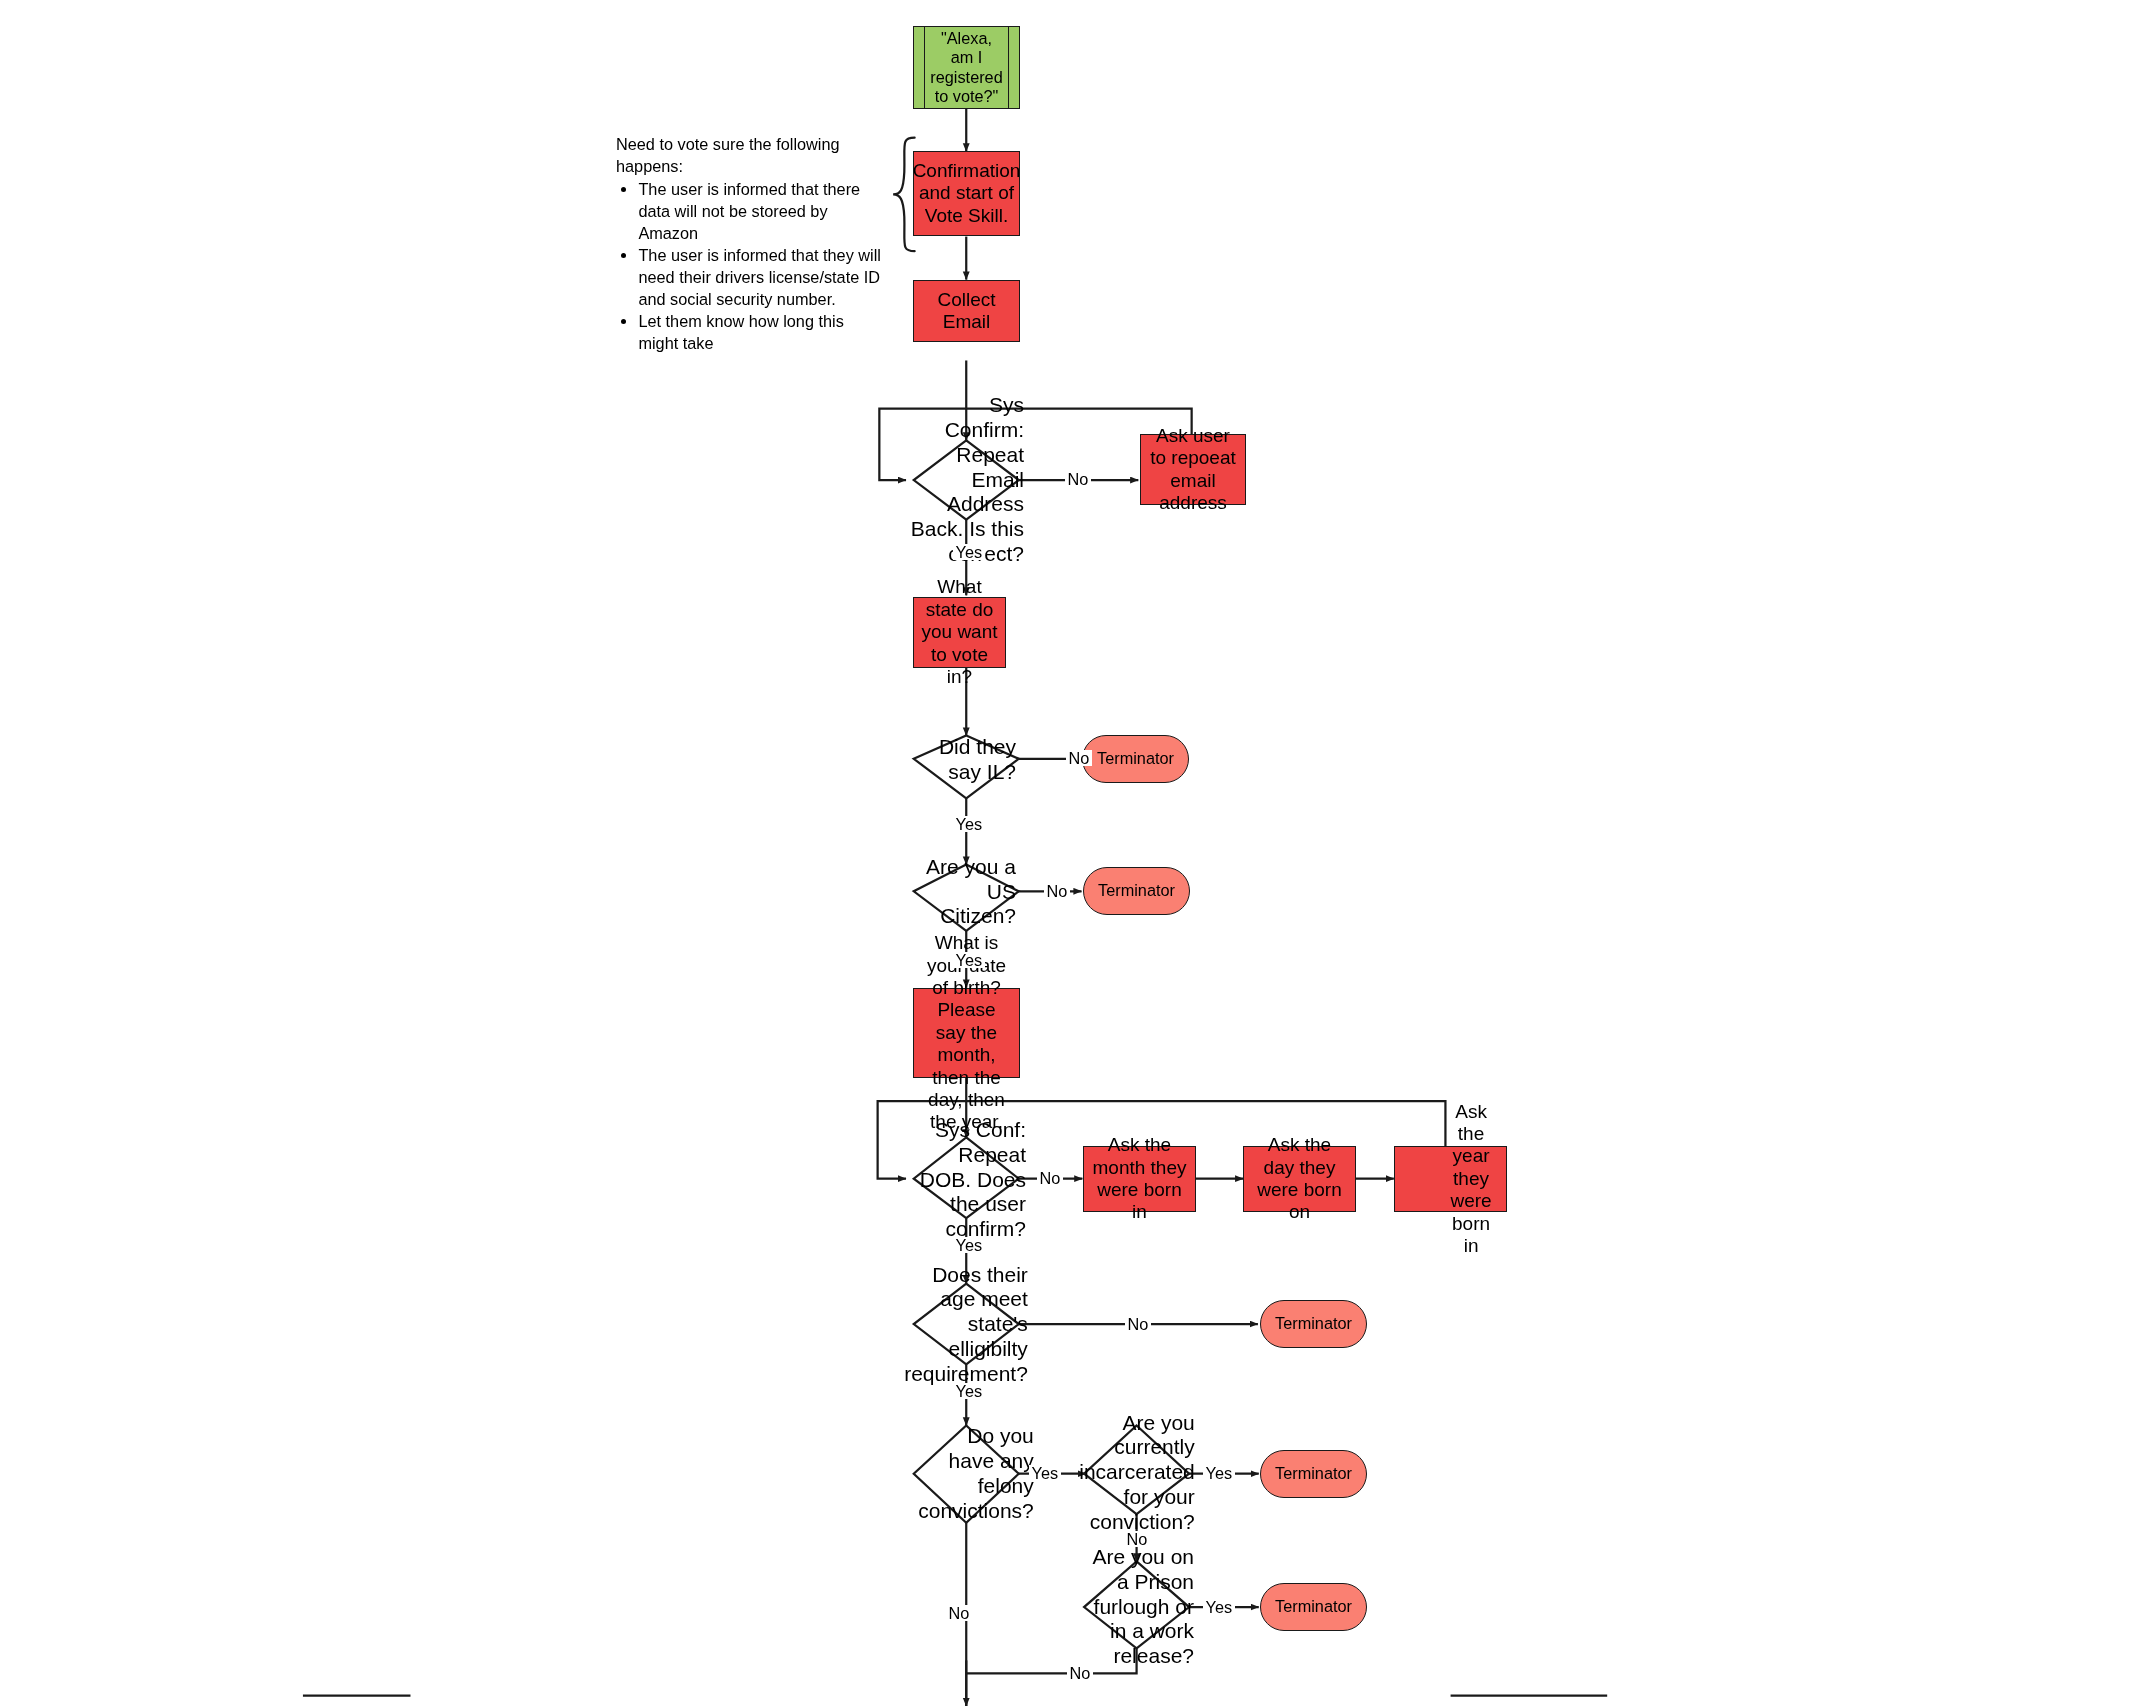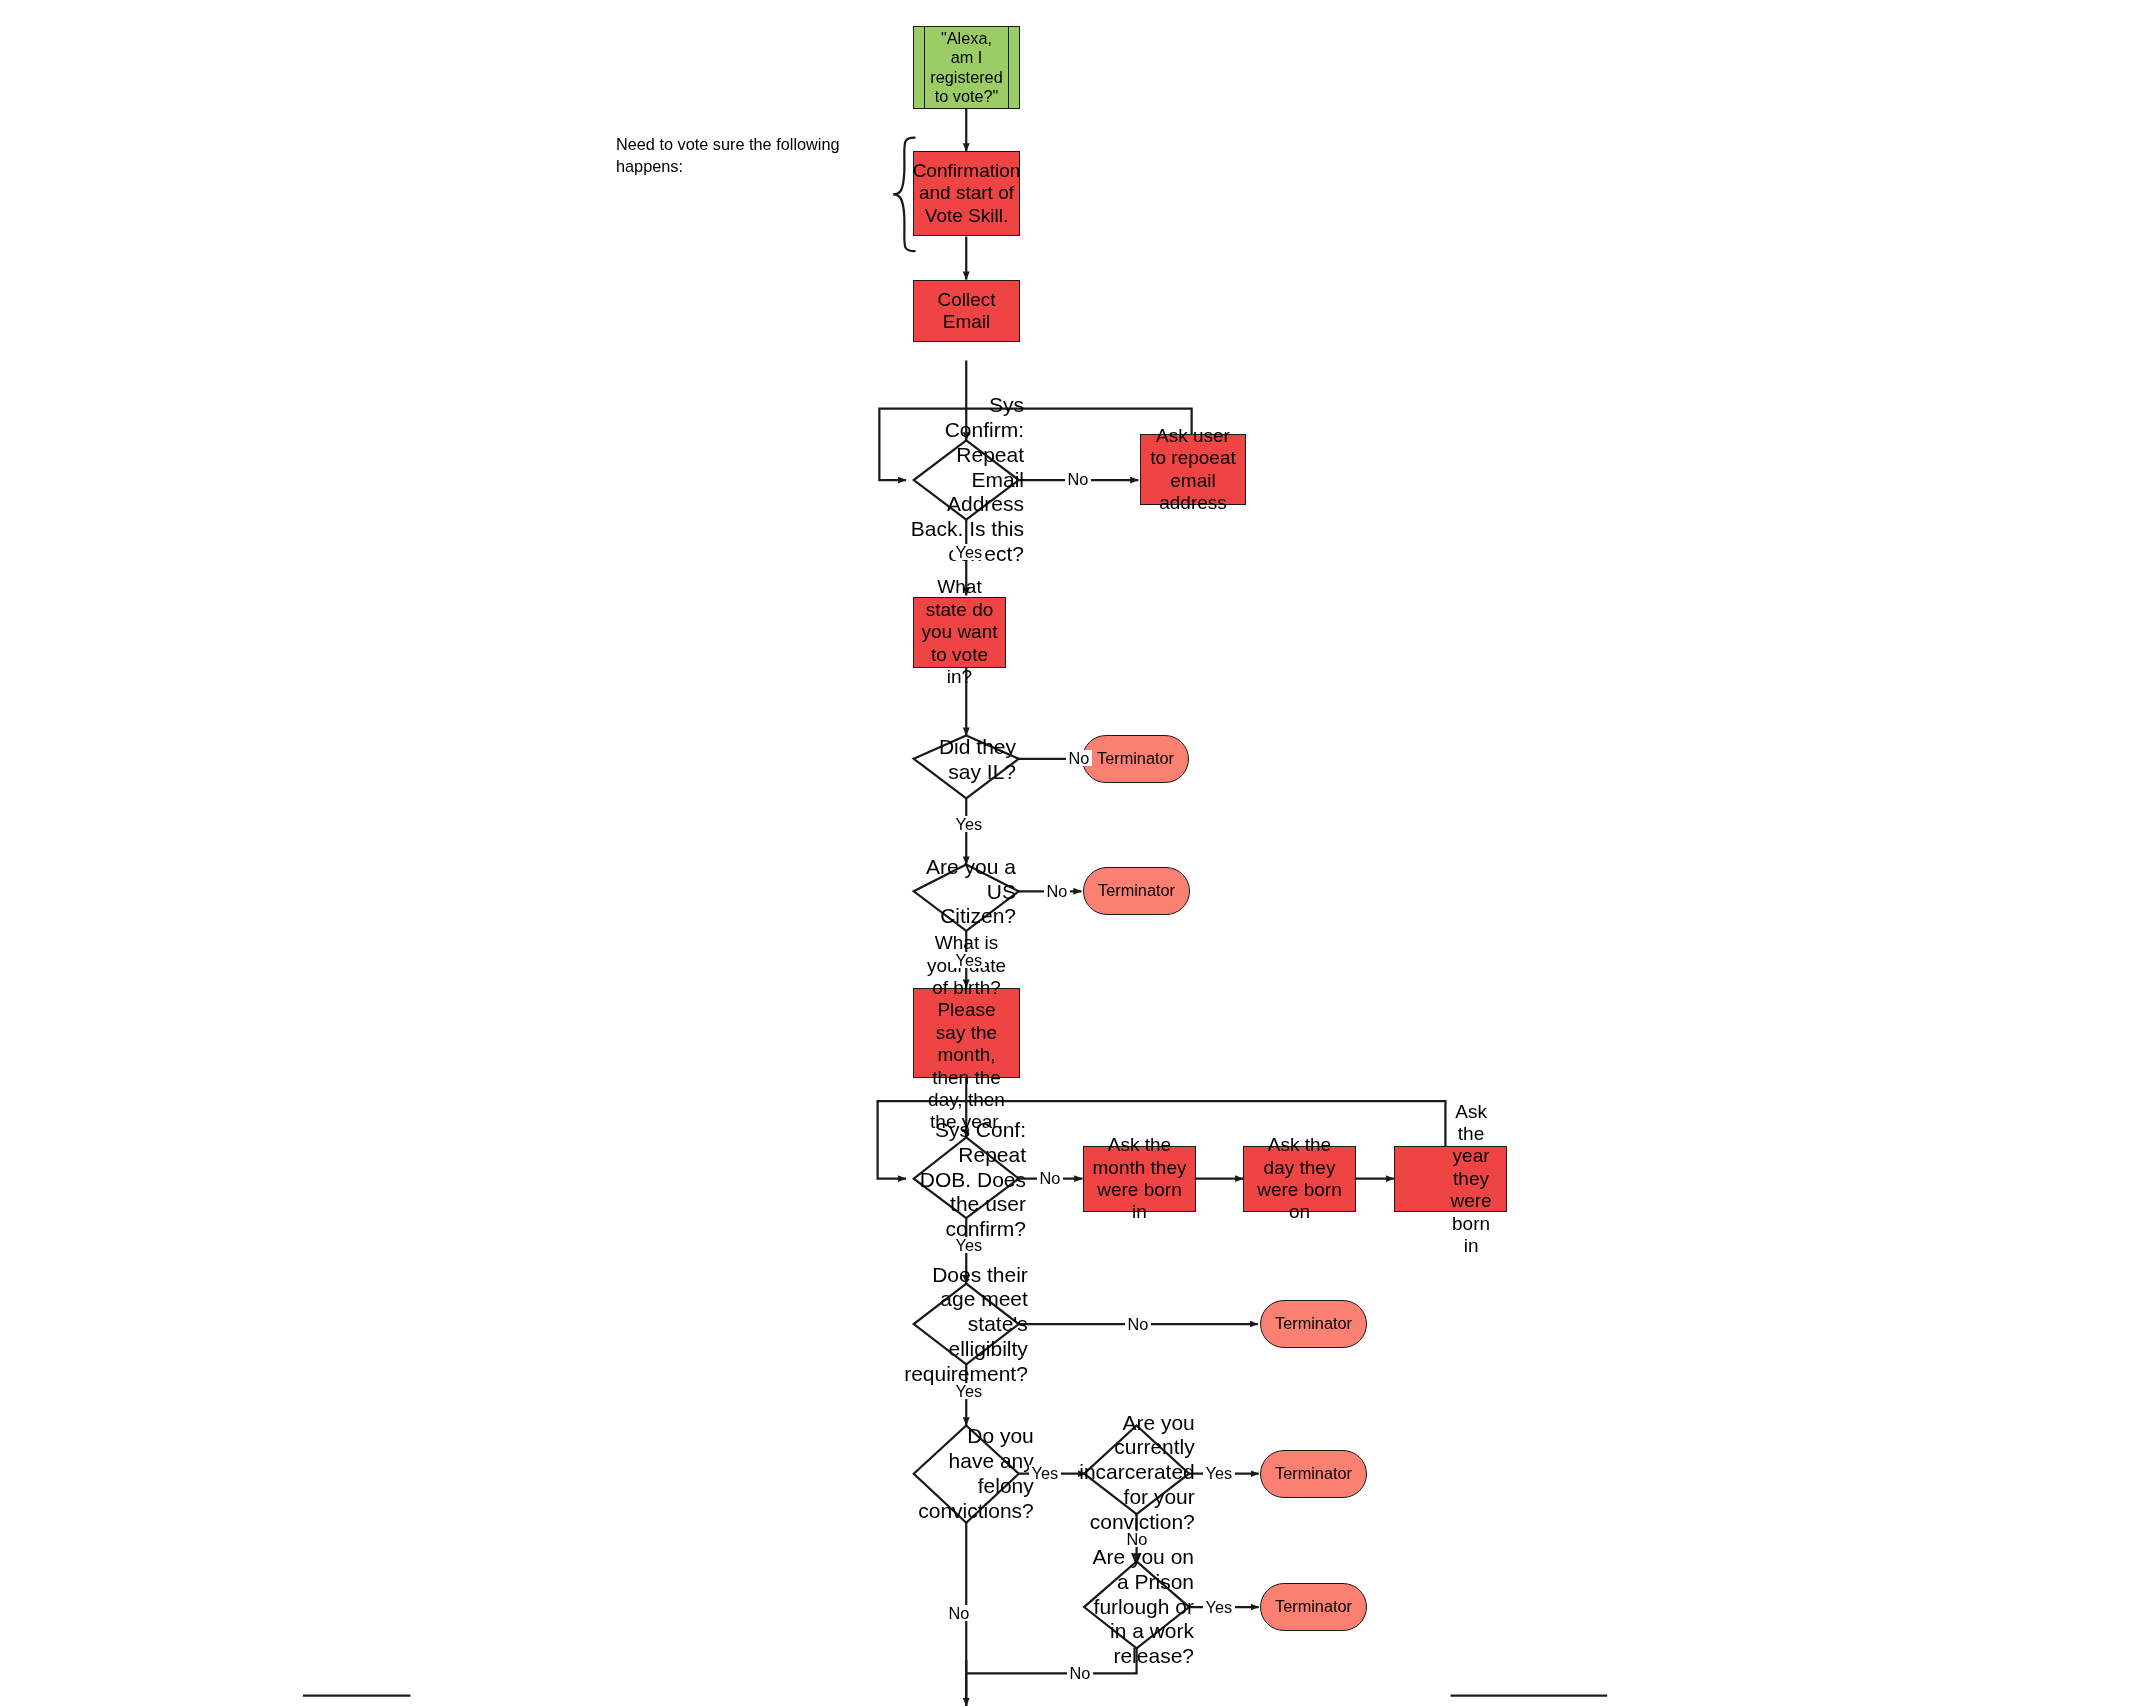--- a/index.html
+++ b/index.html
@@ -115,20 +115,25 @@
                C1046,226 1050,231 1051,252 C1052,284 1047,292 1063,292"></path>
     </g>
   </svg>
 
   <div class="node predef" style="left:913px;top:26px;width:107px;height:83px;">
     <span>"Alexa, am I registered to vote?"</span>
   </div>
 
   <div class="note" style="left:616px;top:133px;width:267px;">
     <p class="nhead">Need to vote sure the following happens:</p>
+    <ul>
+      <li>The user is informed that there data will not be storeed by Amazon</li>
+      <li>The user is informed that they will need their drivers license/state ID and social security number.</li>
+      <li>Let them know how long this might take</li>
+    </ul>
   </div>
 
   <div class="node proc" style="left:913px;top:151px;width:107px;height:85px;">
     <span>Confirmation and start of Vote Skill.</span>
   </div>
 
   <div class="node proc" style="left:913px;top:280px;width:107px;height:62px;padding-left:7px;">
     <span>Collect Email</span>
   </div>
 

